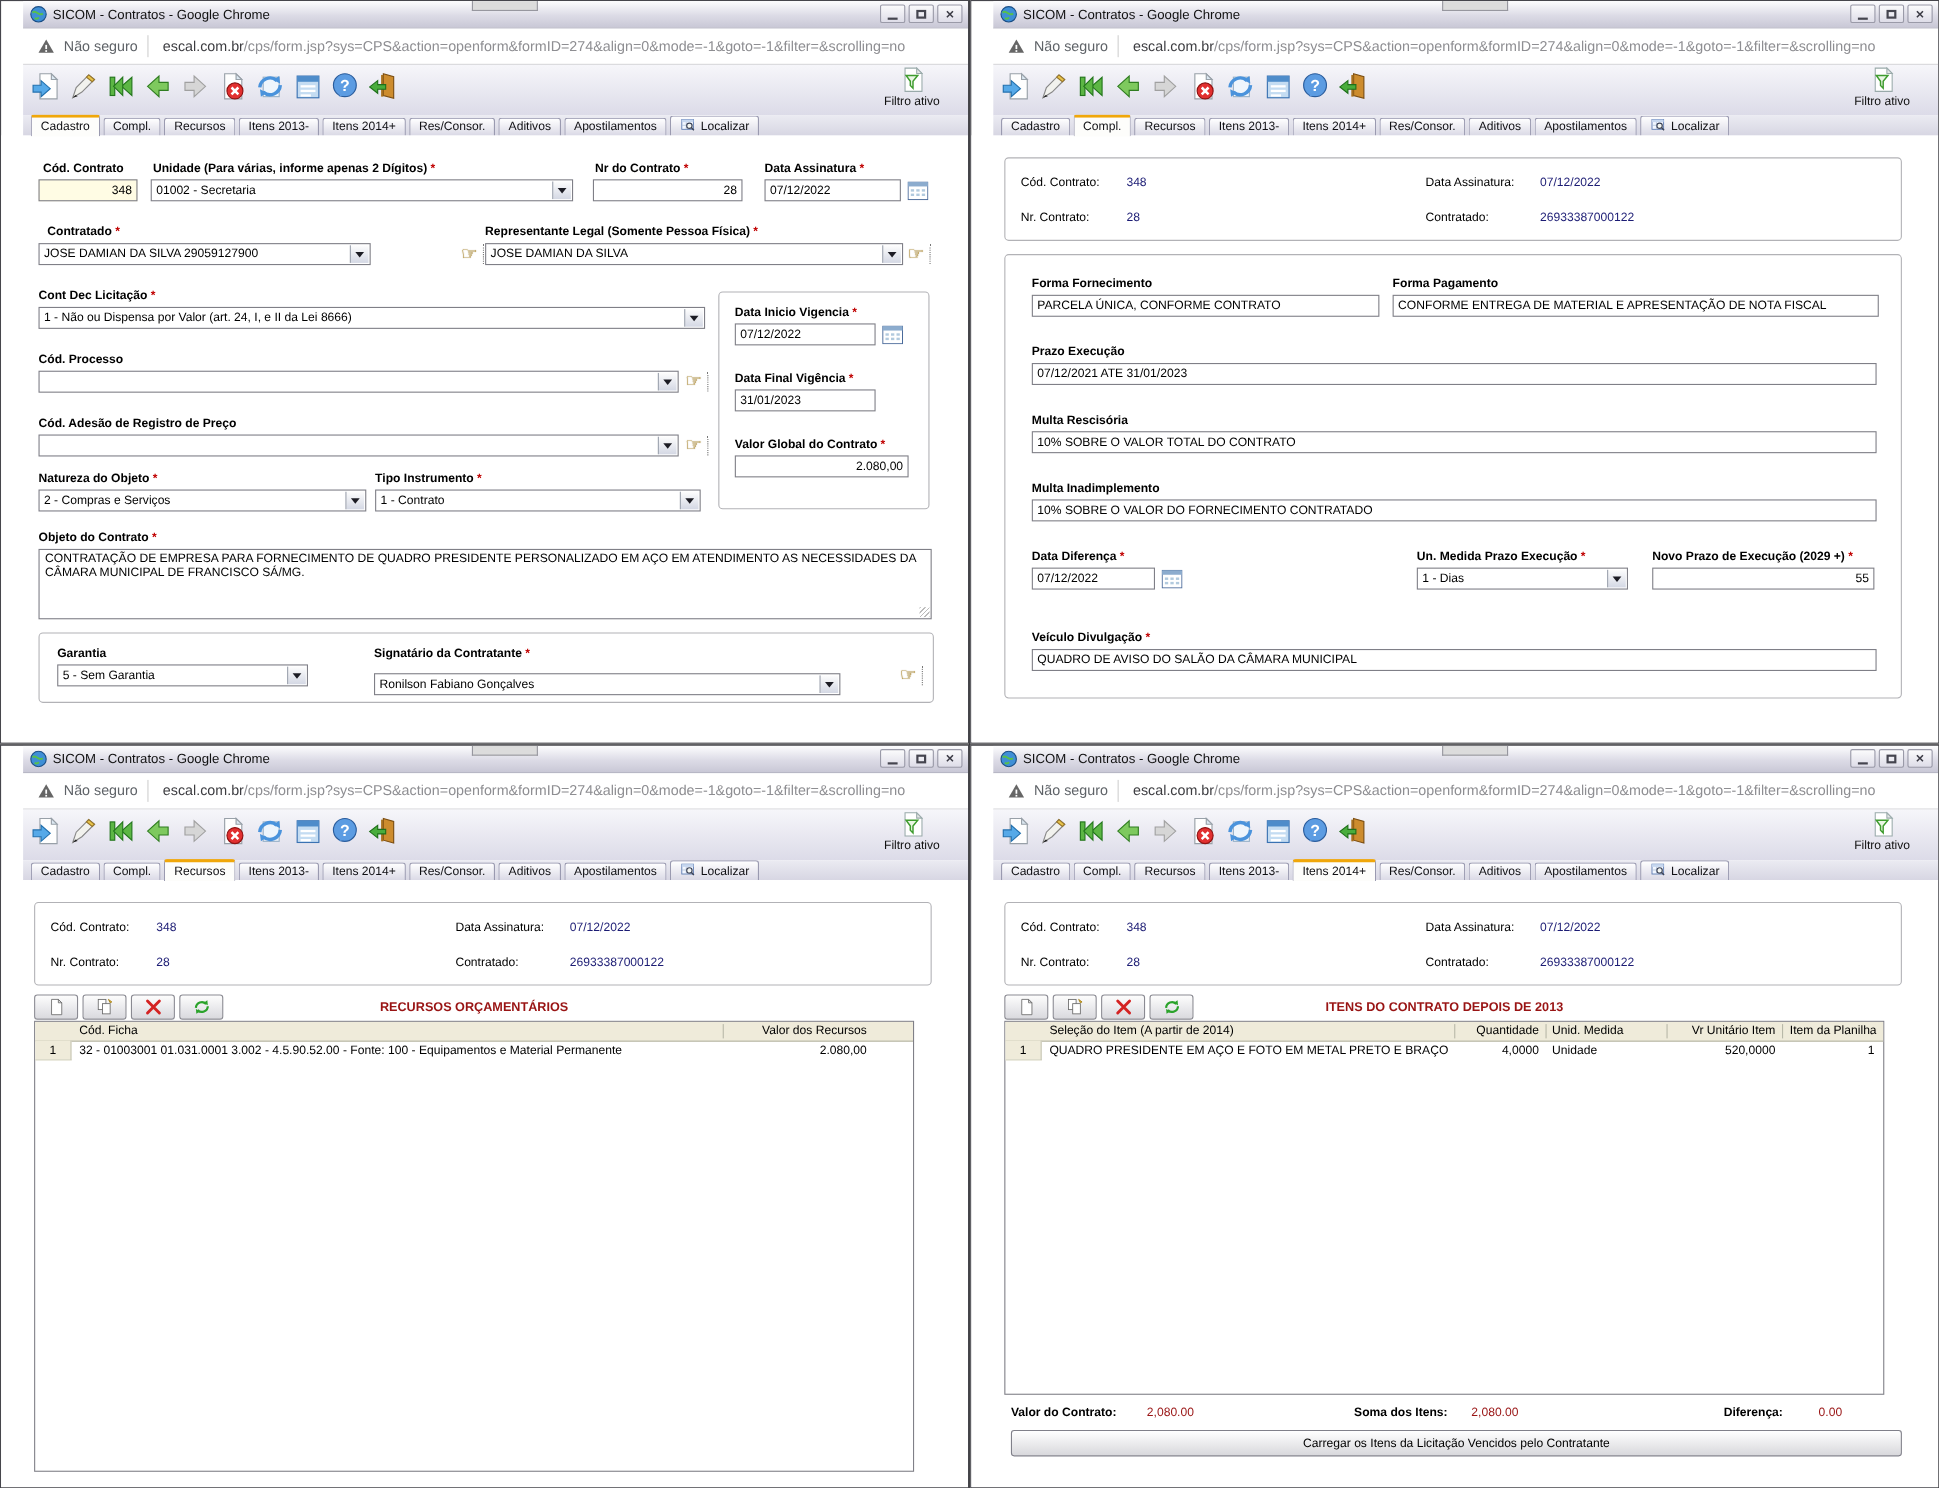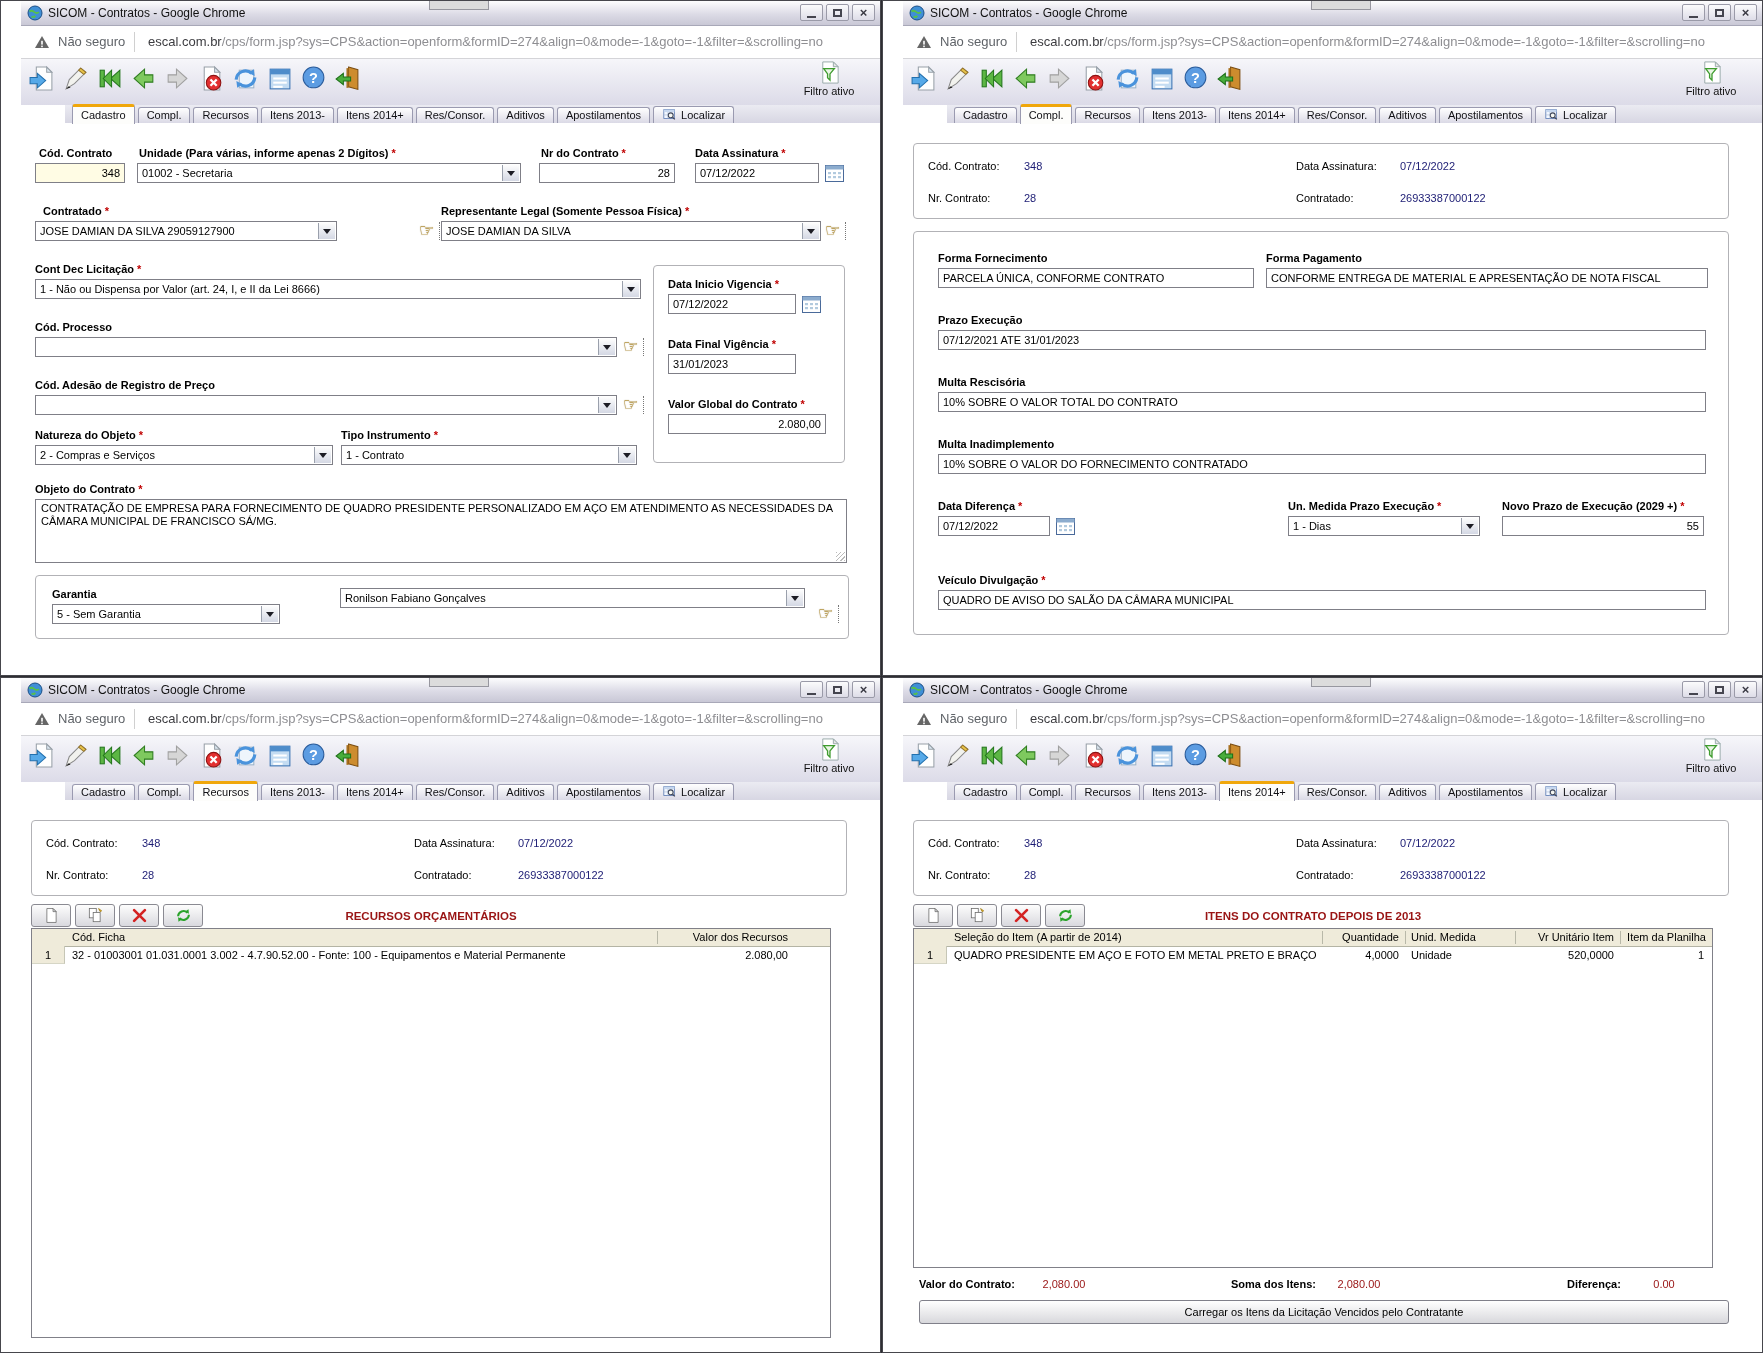--- a/index.html
+++ b/index.html
@@ -30,21 +30,21 @@
   .urltext{position:absolute;left:127px;top:8px;font-size:13px;color:#8e8e92;white-space:nowrap;}
   .uhost{color:#3c3c40;font-weight:normal;}
   .toolbar{height:46px;position:relative;background:linear-gradient(#f6f6fa,#dcdbe8);}
   .ticons{position:absolute;left:7px;top:6px;display:flex;gap:7px;}
   .ticon{width:27px;height:27px;display:inline-block;}
   .ticon svg{width:27px;height:27px;}
   .filter-status{position:absolute;right:14px;top:1px;width:74px;text-align:center;}
   .ficon svg{width:25px;height:25px;}
   .flabel2{display:block;font-size:11px;color:#111;margin-top:-2px;}
   .tabstrip{height:20px;position:relative;background:linear-gradient(#ebebf2,#d6d5e2);
-            border-bottom:1px solid #9a9ab0;display:flex;align-items:flex-end;padding-left:7px;box-sizing:border-box;margin-left:44px;}
+            border-bottom:1px solid #9a9ab0;display:flex;align-items:flex-end;padding-left:7px;box-sizing:border-box;}
   .tab{font-size:11px;padding:1px 8px 2px;background:linear-gradient(#ffffff,#d8d7e4);
        border:1px solid #9a9ab0;border-bottom:none;border-radius:3px 3px 0 0;margin-right:3px;
        white-space:nowrap;line-height:13px;color:#101014;}
   .tab.active{background:#fdfdfb;border-top:3px solid #f0a70a;padding-top:2px;position:relative;z-index:2;}
   .tabicon{display:inline-block;width:15px;height:13px;vertical-align:-2px;margin-right:4px;}
   .tabicon svg{width:15px;height:13px;}
   .content{position:absolute;left:0;top:122px;width:879px;height:552px;background:#fff;overflow:hidden;}
   
   .lbl{position:absolute;font-weight:bold;white-space:nowrap;}
   .lbl.plain{font-weight:bold;}
@@ -270,21 +270,21 @@
     <span class="lbl" style="left:340px;top:306px"><span>Tipo Instrumento</span><span class="ast">*</span></span>
     <div class="sel" style="left:340px;top:322px;width:296px">1 - Contrato</div>
 
     <span class="lbl" style="left:34px;top:360px"><span>Objeto do Contrato</span><span class="ast">*</span></span>
     <div class="ta" style="left:34px;top:376px;width:812px;height:64px">CONTRATAÇÃO DE EMPRESA PARA FORNECIMENTO DE QUADRO PRESIDENTE PERSONALIZADO EM AÇO EM ATENDIMENTO AS NECESSIDADES DA CÂMARA MUNICIPAL DE FRANCISCO SÁ/MG.</div>
 
     <div class="gbox" style="left:34px;top:452px;width:814px;height:64px">
       <span class="lbl plain" style="left:16px;top:12px"><span>Garantia</span></span>
       <div class="sel" style="left:16px;top:28px;width:228px">5 - Sem Garantia</div>
       <span class="lbl" style="left:304px;top:12px"><span>Signatário da Contratante</span><span class="ast">*</span></span>
-      <div class="sel" style="left:304px;top:12px;width:465px">Ronilson Fabiano Gonçalves</div>
+      <div class="sel" style="left:304px;top:36px;width:424px">Ronilson Fabiano Gonçalves</div>
       <span class="hand" style="left:782px;top:29px">☞</span>
     </div>
   </div>
 </div>
 
 <div class="window" style="left:882px;top:0">
   <div class="chrome">
   <div class="titlebar">
     <span class="globe-wrap"><svg viewBox="0 0 16 16">
             <circle cx="8" cy="8" r="7" fill="#3f8fd6" stroke="#1c4f86"></circle>
@@ -592,21 +592,21 @@
       </span>
     <div class="gtitle" style="left:30px;top:110px;width:800px">RECURSOS ORÇAMENTÁRIOS</div>
     <div class="grid" style="left:30px;top:128px;width:800px;height:410px">
       <div class="ghead">
         <span class="gh" style="left:40px;width:560px">Cód. Ficha</span>
         <span class="gsep" style="left:625px"></span>
         <span class="gh r" style="left:631px;width:125px">Valor dos Recursos</span>
       </div>
       <div>
         <span class="gnum">1</span>
-        <span class="gcell" style="left:40px;width:570px">32 - 01003001 01.031.0001 3.002 - 4.7.90.52.00 - Fonte: 100 - Equipamentos e Material Permanente</span>
+        <span class="gcell" style="left:40px;width:570px">32 - 01003001 01.031.0001 3.002 - 4.5.90.52.00 - Fonte: 100 - Equipamentos e Material Permanente</span>
         <span class="gcell r" style="left:620px;width:136px">2.080,00</span>
       </div>
     </div>
   </div>
 </div>
 
 <div class="window" style="left:882px;top:677px">
   <div class="chrome">
   <div class="titlebar">
     <span class="globe-wrap"><svg viewBox="0 0 16 16">

